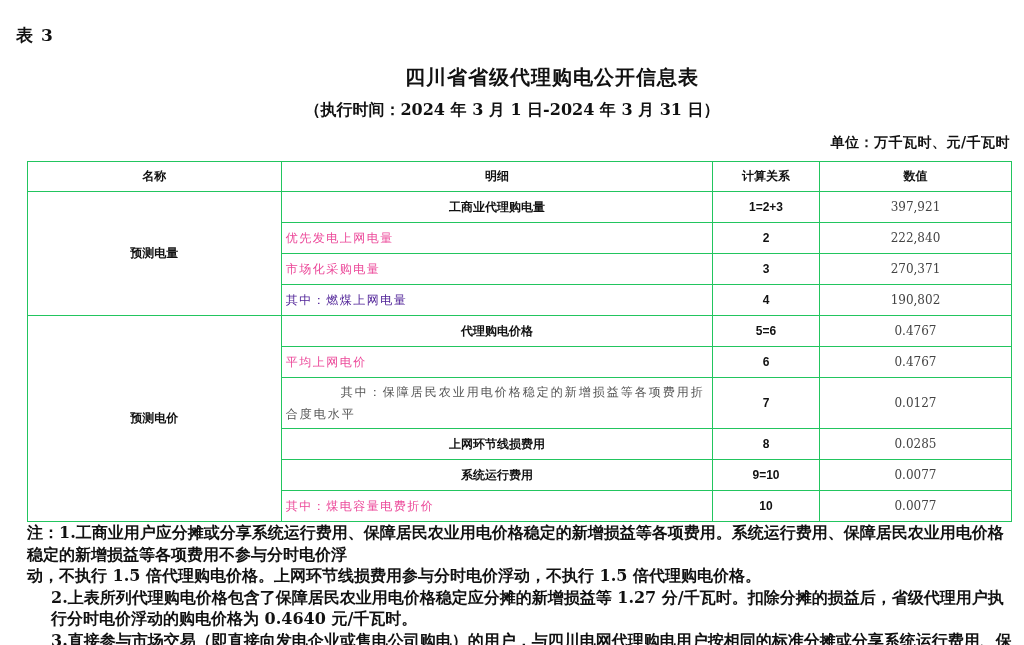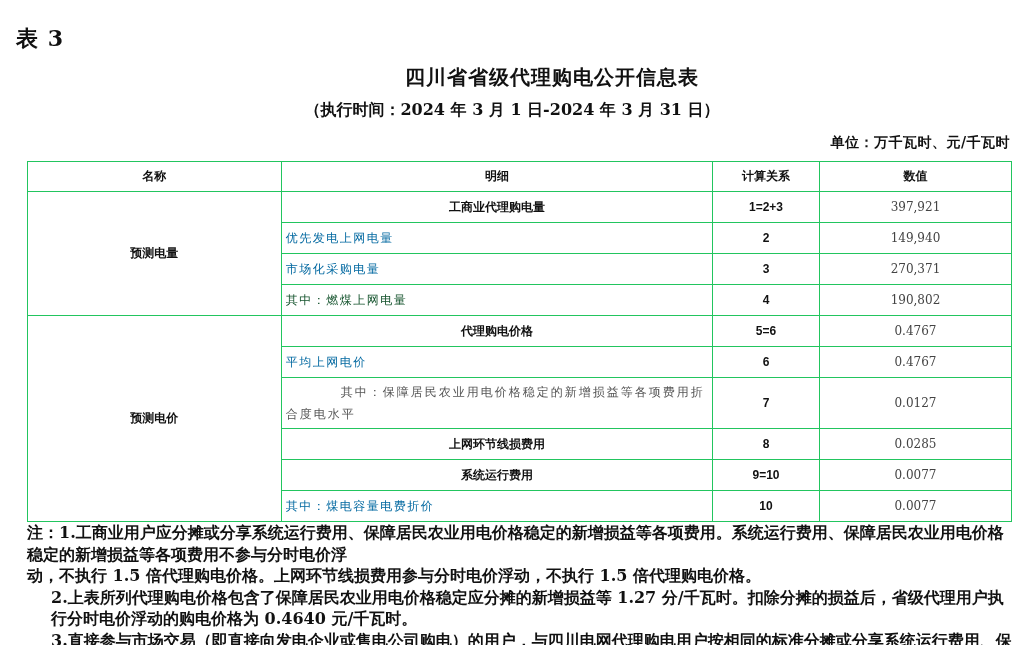--- a/index.html
+++ b/index.html
@@ -2,21 +2,21 @@
 <html><head>
 <meta charset="utf-8">
 <style>
   html, body { margin: 0; padding: 0; background: #ffffff; }
   body {
     width: 1024px; height: 645px; position: relative; overflow: hidden;
     font-family: "DejaVu Serif", "Liberation Serif", serif; color: #111;
   }
   .table-label {
     position: absolute; left: 16px; top: 24px;
-    font-size: 22px; font-weight: bold; letter-spacing: 1px;
+    font-size: 17px; font-weight: bold; letter-spacing: 1px;
   }
   .doc-title {
     position: absolute; left: 0; width: 1024px; top: 64px; text-align: center;
     font-size: 20px; font-weight: bold; letter-spacing: 1px; margin-left: 40px;
   }
   .doc-subtitle {
     position: absolute; left: 0; width: 1024px; top: 100px; text-align: center;
     font-size: 16px; font-weight: bold;
   }
   .unit-line {
@@ -31,22 +31,22 @@
     border: 1px solid #22c55e; padding: 0 4px; height: 30px;
     font-size: 12px; vertical-align: middle;
   }
   table.info th { font-weight: bold; text-align: center; height: 29px; }
   .col-name { width: 247px; }
   .col-detail { width: 420px; }
   .col-calc { width: 104px; }
   .col-value { width: 187px; }
   .cat { text-align: center; font-weight: bold; }
   .d-bold { font-weight: bold; text-align: center; padding-left: 1px; }
-  .d-l1 { color: #0369a1; padding-left: 28px; letter-spacing: 1.5px; }
-  .d-l2 { color: #14532d; padding-left: 56px; letter-spacing: 1.5px; }
+  .d-l1 { color: #ec4899; padding-left: 28px; letter-spacing: 1.5px; }
+  .d-l2 { color: #4c1d95; padding-left: 56px; letter-spacing: 1.5px; }
   .d-wrap { color: #555; letter-spacing: 2px; line-height: 22px; padding: 2px 1px; }
   .d-wrap .indent { padding-left: 55px; }
   .calc { text-align: center; font-weight: bold; font-family: "Liberation Sans", sans-serif; font-size: 13px; }
   .val { text-align: center; color: #444; font-size: 13px; font-family: "DejaVu Serif", serif; }
   tr.tall td { height: 50px; }
   .notes {
     position: absolute; left: 27px; top: 522px; width: 990px;
     font-size: 16px; font-weight: bold; line-height: 21.5px;
   }
   .notes p { margin: 0; }
@@ -77,21 +77,21 @@
 
   <tr>
     <td class="cat" rowspan="4">预测电量</td>
     <td class="d-bold">工商业代理购电量</td>
     <td class="calc">1=2+3</td>
     <td class="val">397,921</td>
   </tr>
   <tr>
     <td class="d-l1">优先发电上网电量</td>
     <td class="calc">2</td>
-    <td class="val">149,940</td>
+    <td class="val">222,840</td>
   </tr>
   <tr>
     <td class="d-l1">市场化采购电量</td>
     <td class="calc">3</td>
     <td class="val">270,371</td>
   </tr>
   <tr>
     <td class="d-l2">其中：燃煤上网电量</td>
     <td class="calc">4</td>
     <td class="val">190,802</td>

